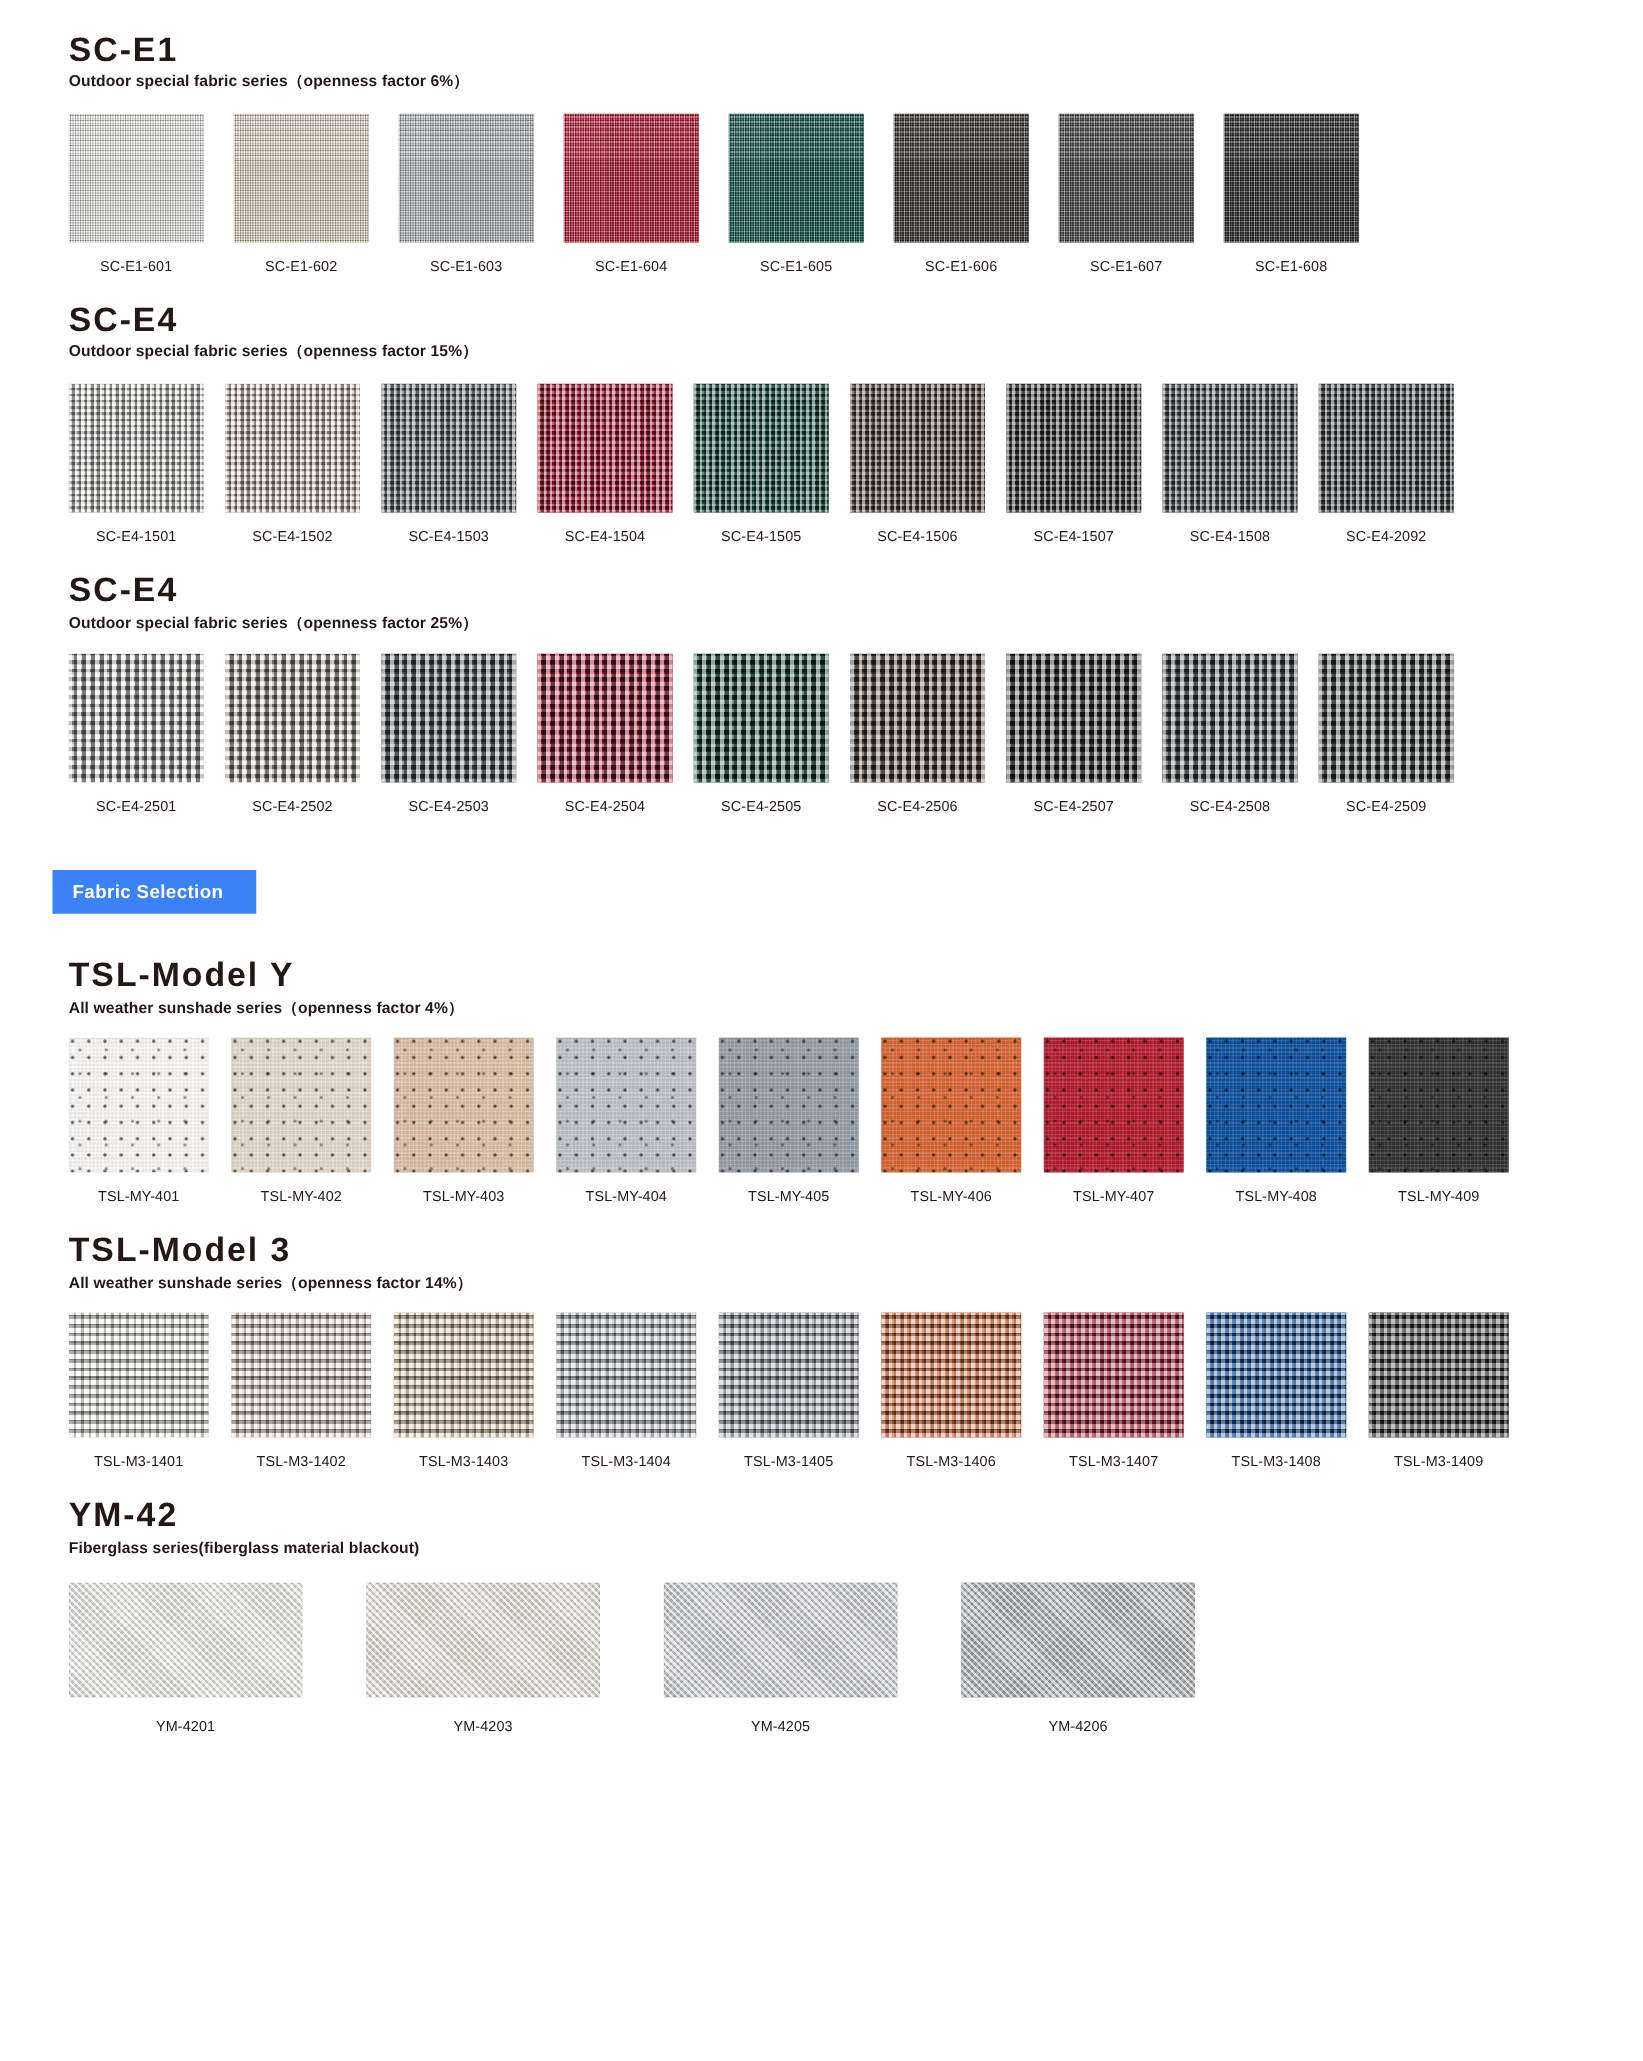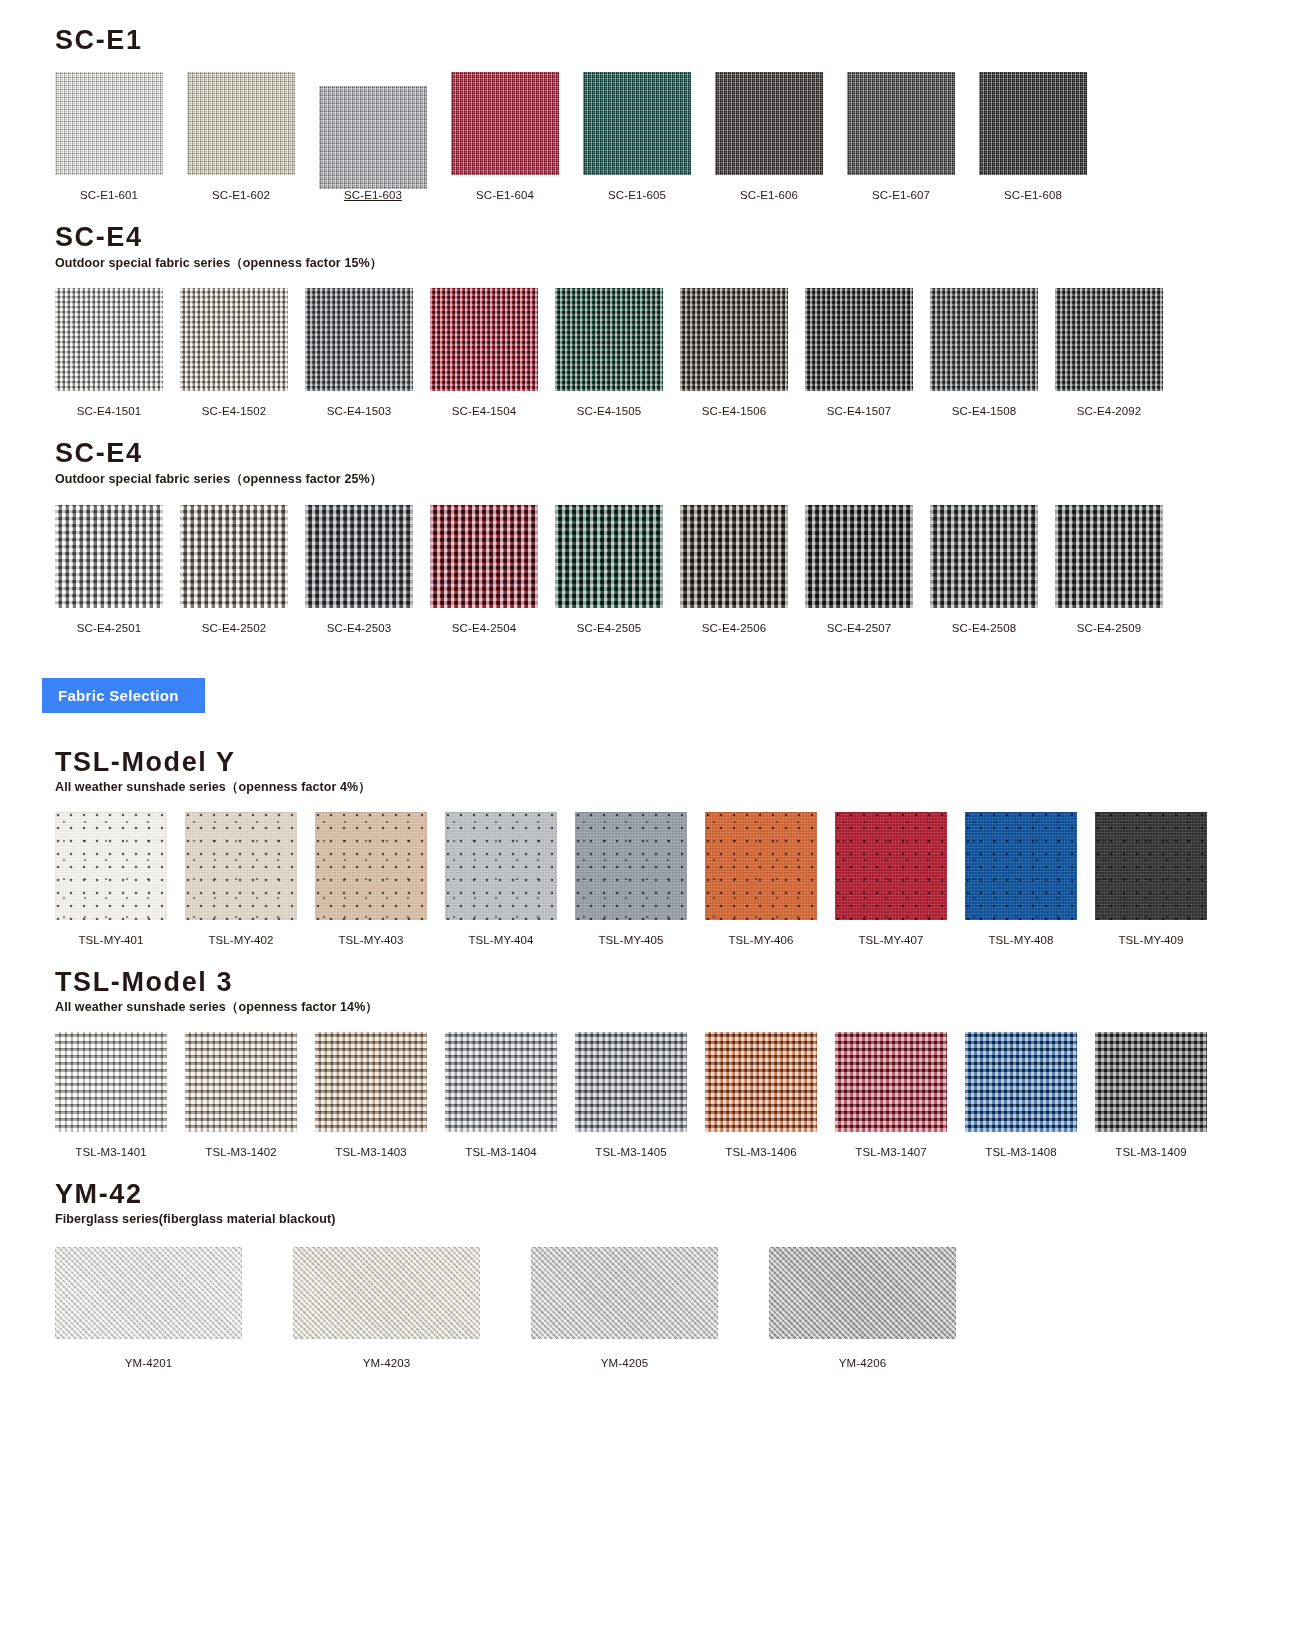--- a/index.html
+++ b/index.html
@@ -183,33 +183,34 @@
 </head>
 <body>
 
 <div class="page">
 
   <div>
 
     <div class="section" style="padding-top:26px;">
       <div class="sec-head">
         <div class="sec-title">SC-E1</div>
-      </div>
-      <div class="swatch-row" style="margin-top:18px;gap:24px;align-items:flex-end;">
+        <div class="sec-sub">Outdoor special fabric series（openness factor 6%）</div>
+      </div>
+      <div class="swatch-row" style="margin-top:18px;gap:24px;">
           <div class="swatch-cell">
             <div class="swatch swatch-edge tex-e1" style="width: 108px; height: 103px; background-color: rgb(242, 242, 240);"></div>
             <div class="swatch-label" style="margin-top: 14px;">SC-E1-601</div>
           </div>
           <div class="swatch-cell">
             <div class="swatch swatch-edge tex-e1" style="width: 108px; height: 103px; background-color: rgb(230, 223, 205);"></div>
             <div class="swatch-label" style="margin-top: 14px;">SC-E1-602</div>
           </div>
           <div class="swatch-cell">
             <div class="swatch swatch-edge tex-e1" style="width: 108px; height: 103px; background-color: rgb(185, 188, 192);"></div>
-            <div class="swatch-label" style="margin-top: 0; text-decoration: underline;">SC-E1-603</div>
+            <div class="swatch-label" style="margin-top: 14px;">SC-E1-603</div>
           </div>
           <div class="swatch-cell">
             <div class="swatch swatch-edge tex-e1" style="width: 108px; height: 103px; background-color: rgb(180, 31, 56);"></div>
             <div class="swatch-label" style="margin-top: 14px;">SC-E1-604</div>
           </div>
           <div class="swatch-cell">
             <div class="swatch swatch-edge tex-e1" style="width: 108px; height: 103px; background-color: rgb(21, 84, 76);"></div>
             <div class="swatch-label" style="margin-top: 14px;">SC-E1-605</div>
           </div>
           <div class="swatch-cell">

